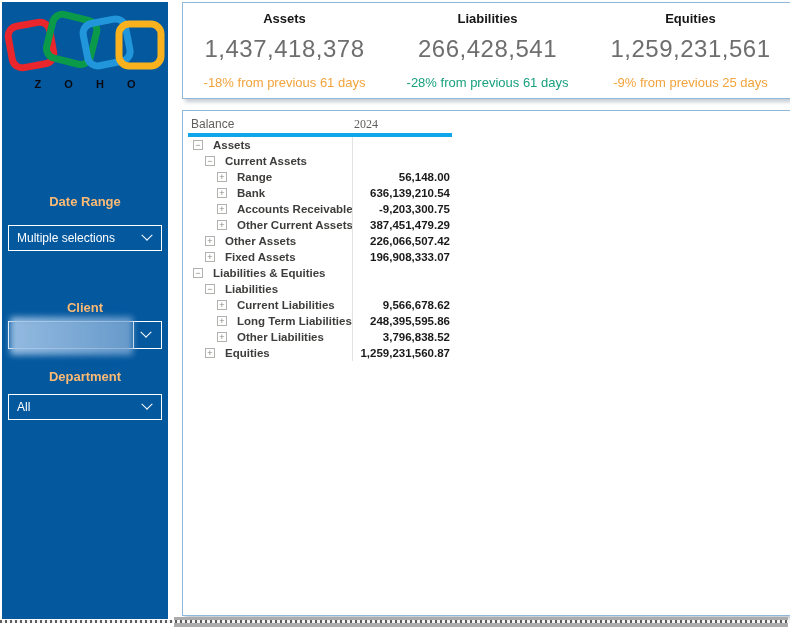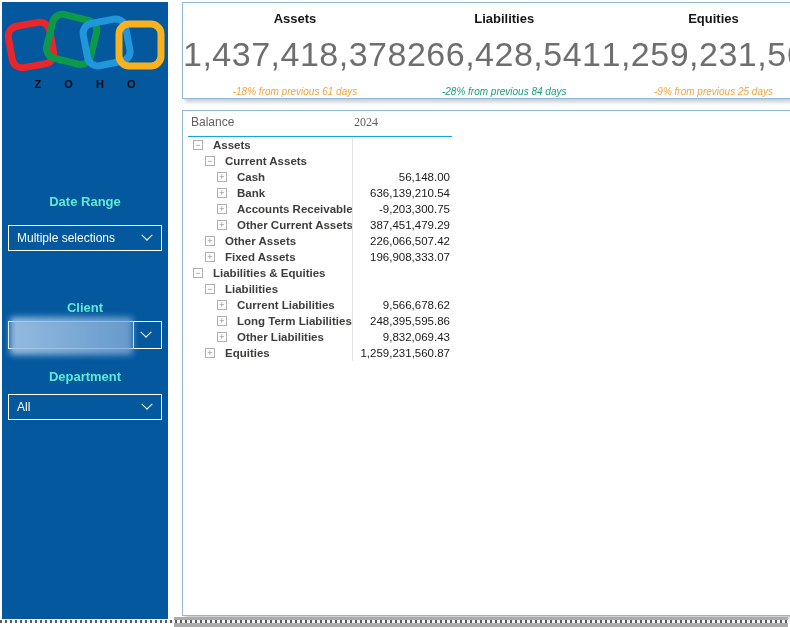--- a/index.html
+++ b/index.html
@@ -15,21 +15,21 @@
   }
   .logo-wrap { position:absolute; left:0; top:8px; width:166px; text-align:center; }
   .logo-text {
     margin-top:2px; color:#0a0a12; font-weight:bold; font-size:11px;
     letter-spacing:10px; padding-left:10px;
   }
   .filter-group { position:absolute; left:0; width:166px; text-align:center; }
   .fg-date { top:192px; }
   .fg-client { top:298px; }
   .fg-dept { top:367px; }
-  .filter-label { color:#5eead4; font-weight:bold; font-size:13px; }
+  .filter-label { color:#fdba74; font-weight:bold; font-size:13px; }
   .dropdown {
     position:relative; margin:0 auto; width:154px; height:26px;
     border:1px solid #ffffff; background:transparent;
     display:flex; align-items:center; justify-content:space-between;
     padding:0 10px 0 8px; cursor:pointer; text-align:left;
   }
   .fg-date .dropdown { margin-top:16px; }
   .fg-client .dropdown { margin-top:6px; height:28px; }
   .fg-dept .dropdown { margin-top:10px; }
   .dd-value { color:#ffffff; font-size:12px; white-space:nowrap; overflow:hidden; }
@@ -51,47 +51,47 @@
     position:absolute; left:182px; width:611px; background:#ffffff;
     border:1px solid #91b7d9;
     box-shadow:3px 3px 4px rgba(90,110,130,0.35);
   }
   .kpi-panel { top:2px; height:97px; display:flex; }
   .table-panel { top:110px; height:506px; }
 
   
   .kpi-card { flex:1; text-align:center; padding-top:8px; }
   .kpi-title { font-size:13px; font-weight:bold; color:#161616; }
-  .kpi-value { margin-top:9px; font-size:34px; color:#6e6e6e; letter-spacing:0.5px; }
-  .kpi-delta { margin-top:12px; font-size:10px;font-style:italic; }
+  .kpi-value { margin-top:9px; font-size:24px; color:#6e6e6e; letter-spacing:0.5px; }
+  .kpi-delta { margin-top:12px; font-size:13px; }
 
   
   .matrix { position:absolute; left:5px; top:4px; width:264px; }
   .m-header {
-    display:flex; height:22px; 
-    border-bottom:1px solid #0ea5e9; color:#605e5c; font-size:12px;
+    display:flex; height:22px; align-items:center;
+    border-bottom:4px solid #0ea5e9; color:#605e5c; font-size:12px;
   }
   .m-header .h-balance { width:162px; flex:none; padding-left:3px; }
   .m-header .h-year { flex:1; padding-left:4px;font-family:Liberation Serif, serif; }
   .m-row { display:flex; align-items:center; height:16px; }
   .tree-toggle {
     flex:none; width:10px; height:10px; margin-right:10px;
     border:1px solid #b3b1ae; background:#ffffff; color:#8a8886;
     font-size:9px; line-height:8px; display:inline-flex;
     align-items:center; justify-content:center; cursor:pointer;
   }
   .m-label {
     flex:1; font-size:11.5px; font-weight:bold; color:#3e3d3b;
     white-space:nowrap; overflow:hidden;
   }
   .m-value {
     flex:none; width:100px; align-self:stretch;
     display:flex; align-items:center; justify-content:flex-end;
     border-left:1px solid #e3e3e3; padding-right:2px;
-    font-size:11.5px; font-weight:normal; color:#1a1a1a;
+    font-size:11.5px; font-weight:bold; color:#1a1a1a;
   }
 
   
   .footer-gray { position:absolute; left:174px; top:617px; width:614px; height:10px; background:#ababab; }
   .marquee {
     position:absolute; left:0; top:620px; width:790px; height:3px;
     background:repeating-linear-gradient(90deg,#5d5d5d 0 2px,#f4f4f4 2px 5px);
   }
 </style>
 </head>
@@ -144,21 +144,21 @@
 
   <section class="panel kpi-panel">
     <div class="kpi-card">
       <div class="kpi-title">Assets</div>
       <div class="kpi-value">1,437,418,378</div>
       <div class="kpi-delta" style="color: rgb(242, 163, 60);">-18% from previous 61 days</div>
     </div>
     <div class="kpi-card">
       <div class="kpi-title">Liabilities</div>
       <div class="kpi-value">266,428,541</div>
-      <div class="kpi-delta" style="color: rgb(24, 160, 126);">-28% from previous 84 days</div>
+      <div class="kpi-delta" style="color: rgb(24, 160, 126);">-28% from previous 61 days</div>
     </div>
     <div class="kpi-card">
       <div class="kpi-title">Equities</div>
       <div class="kpi-value">1,259,231,561</div>
       <div class="kpi-delta" style="color: rgb(242, 163, 60);">-9% from previous 25 days</div>
     </div>
   </section>
 
   <section class="panel table-panel">
     <div class="matrix">
@@ -172,21 +172,21 @@
             <span class="m-label">Assets</span>
             <span class="m-value"></span>
           </div>
           <div class="m-row" style="padding-left: 17px;">
             <span class="tree-toggle">−</span>
             <span class="m-label">Current Assets</span>
             <span class="m-value"></span>
           </div>
           <div class="m-row" style="padding-left: 29px;">
             <span class="tree-toggle">+</span>
-            <span class="m-label">Cash</span>
+            <span class="m-label">Range</span>
             <span class="m-value">56,148.00</span>
           </div>
           <div class="m-row" style="padding-left: 29px;">
             <span class="tree-toggle">+</span>
             <span class="m-label">Bank</span>
             <span class="m-value">636,139,210.54</span>
           </div>
           <div class="m-row" style="padding-left: 29px;">
             <span class="tree-toggle">+</span>
             <span class="m-label">Accounts Receivable</span>
@@ -223,21 +223,21 @@
             <span class="m-value">9,566,678.62</span>
           </div>
           <div class="m-row" style="padding-left: 29px;">
             <span class="tree-toggle">+</span>
             <span class="m-label">Long Term Liabilities</span>
             <span class="m-value">248,395,595.86</span>
           </div>
           <div class="m-row" style="padding-left: 29px;">
             <span class="tree-toggle">+</span>
             <span class="m-label">Other Liabilities</span>
-            <span class="m-value">9,832,069.43</span>
+            <span class="m-value">3,796,838.52</span>
           </div>
           <div class="m-row" style="padding-left: 17px;">
             <span class="tree-toggle">+</span>
             <span class="m-label">Equities</span>
             <span class="m-value">1,259,231,560.87</span>
           </div>
         </div>
     </div>
   </section>
 

